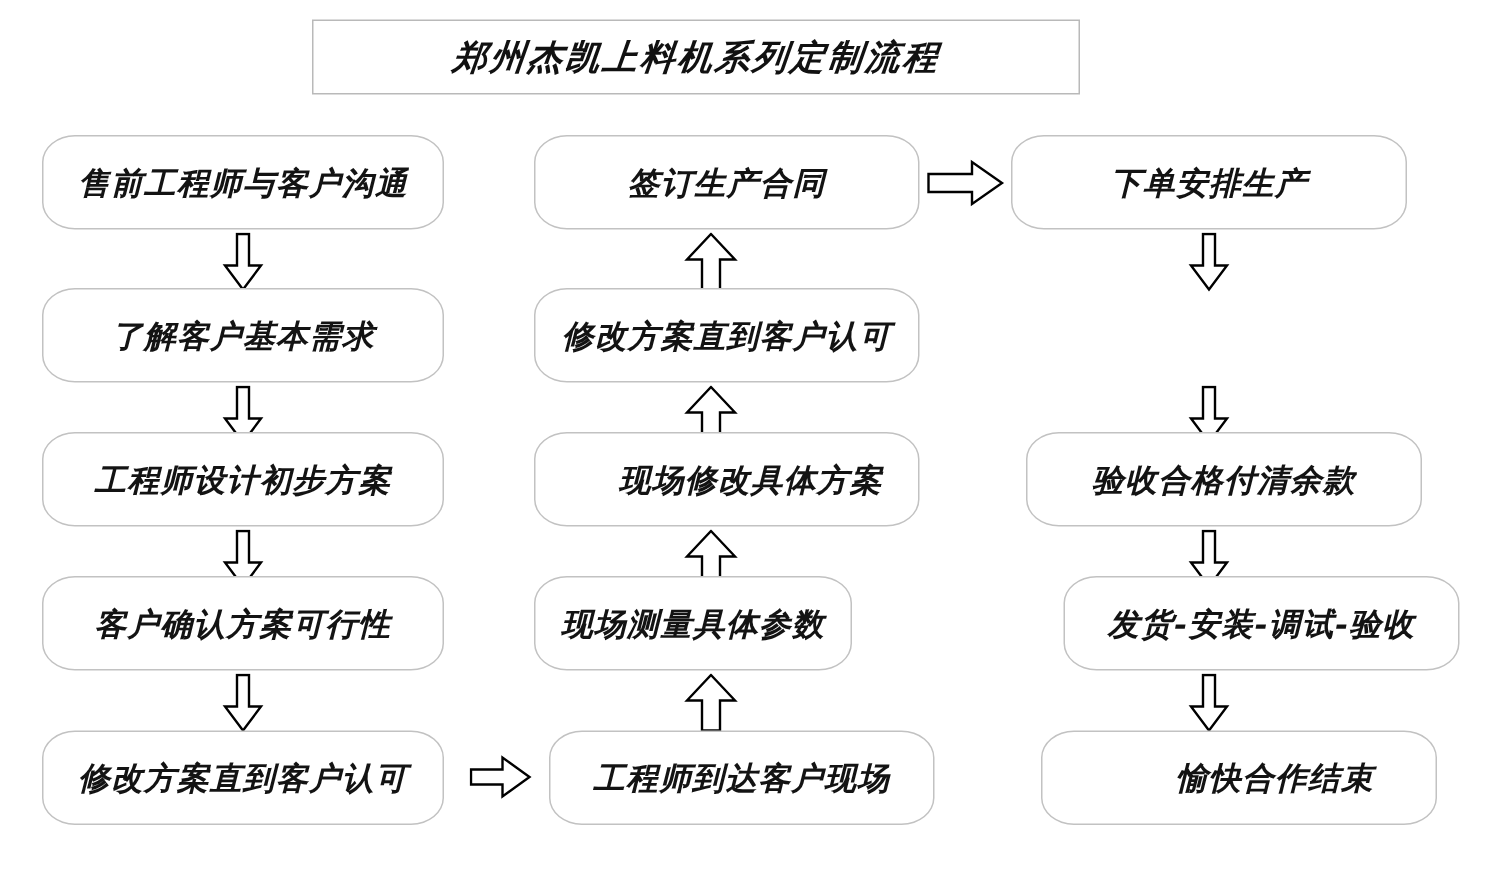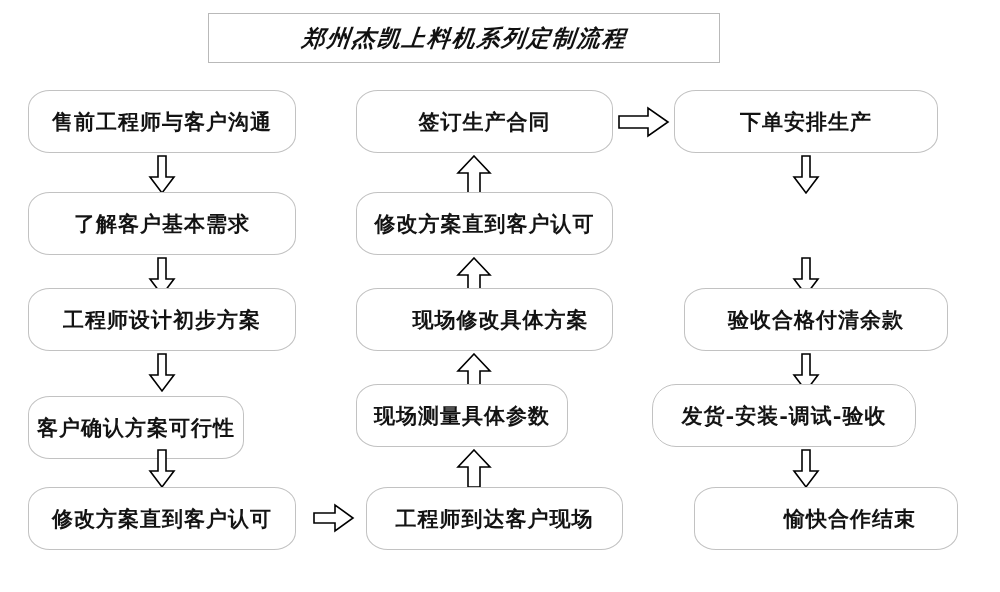--- a/index.html
+++ b/index.html
@@ -59,20 +59,21 @@
     justify-content: center;
   }
   .node-label {
     font-family: "DejaVu Serif", "Liberation Serif", serif;
     font-weight: bold;
     font-size: 21px;
     letter-spacing: 1px;
     color: #131313;
     white-space: nowrap;
     line-height: 1;
+    font-style: italic;
   }
 
   
   .arrow {
     position: absolute;
   }
   .arrow svg { display: block; }
 </style>
 </head>
 <body>
@@ -106,21 +107,21 @@
   <div class="node" style="left:28px; top:288px; width:268px; height:63px;">
     <span class="node-label">工程师设计初步方案</span>
   </div>
 
   <div class="arrow" style="left:148px; top:353px;">
     <svg width="28" height="40" viewBox="0 0 28 40">
       <polygon points="10,1 18,1 18,22 26,22 14,38 2,22 10,22" fill="#ffffff" stroke="#000000" stroke-width="1.6"></polygon>
     </svg>
   </div>
 
-  <div class="node" style="left:28px; top:384px; width:216px; height:63px;margin-top:12px;">
+  <div class="node" style="left:28px; top:384px; width:268px; height:63px;">
     <span class="node-label">客户确认方案可行性</span>
   </div>
 
   <div class="arrow" style="left:148px; top:449px;">
     <svg width="28" height="40" viewBox="0 0 28 40">
       <polygon points="10,1 18,1 18,22 26,22 14,38 2,22 10,22" fill="#ffffff" stroke="#000000" stroke-width="1.6"></polygon>
     </svg>
   </div>
 
   <div class="node" style="left:28px; top:487px; width:268px; height:63px;">
@@ -203,21 +204,21 @@
   <div class="node" style="left:684px; top:288px; width:264px; height:63px;">
     <span class="node-label">验收合格付清余款</span>
   </div>
 
   <div class="arrow" style="left:792px; top:353px;">
     <svg width="28" height="40" viewBox="0 0 28 40">
       <polygon points="10,1 18,1 18,22 26,22 14,38 2,22 10,22" fill="#ffffff" stroke="#000000" stroke-width="1.6"></polygon>
     </svg>
   </div>
 
-  <div class="node" style="left:652px; top:384px; width:264px; height:63px;border-radius:24px;">
+  <div class="node" style="left:709px; top:384px; width:264px; height:63px;">
     <span class="node-label">发货-安装-调试-验收</span>
   </div>
 
   <div class="arrow" style="left:792px; top:449px;">
     <svg width="28" height="40" viewBox="0 0 28 40">
       <polygon points="10,1 18,1 18,22 26,22 14,38 2,22 10,22" fill="#ffffff" stroke="#000000" stroke-width="1.6"></polygon>
     </svg>
   </div>
 
   <div class="node" style="left:694px; top:487px; width:264px; height:63px;padding-left:48px;">

